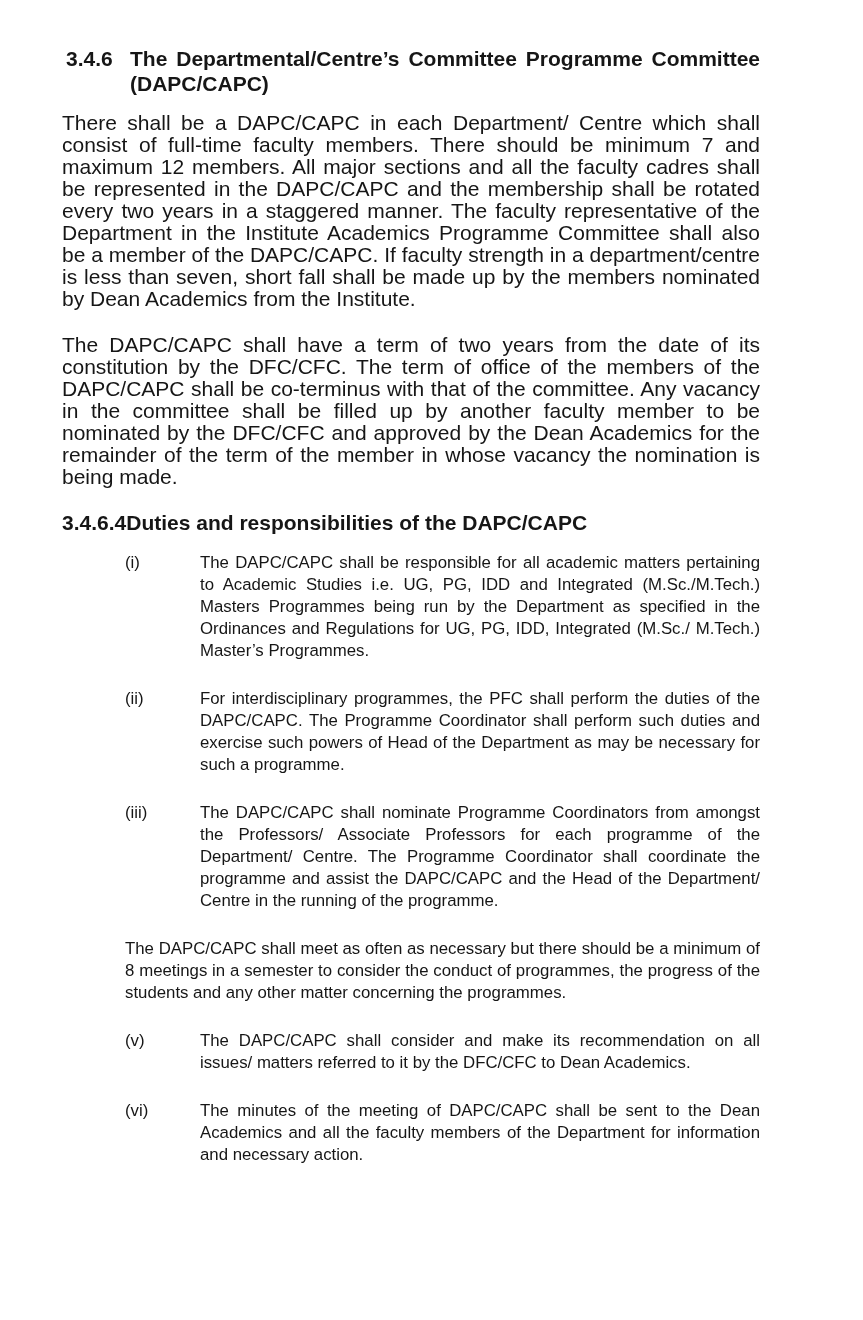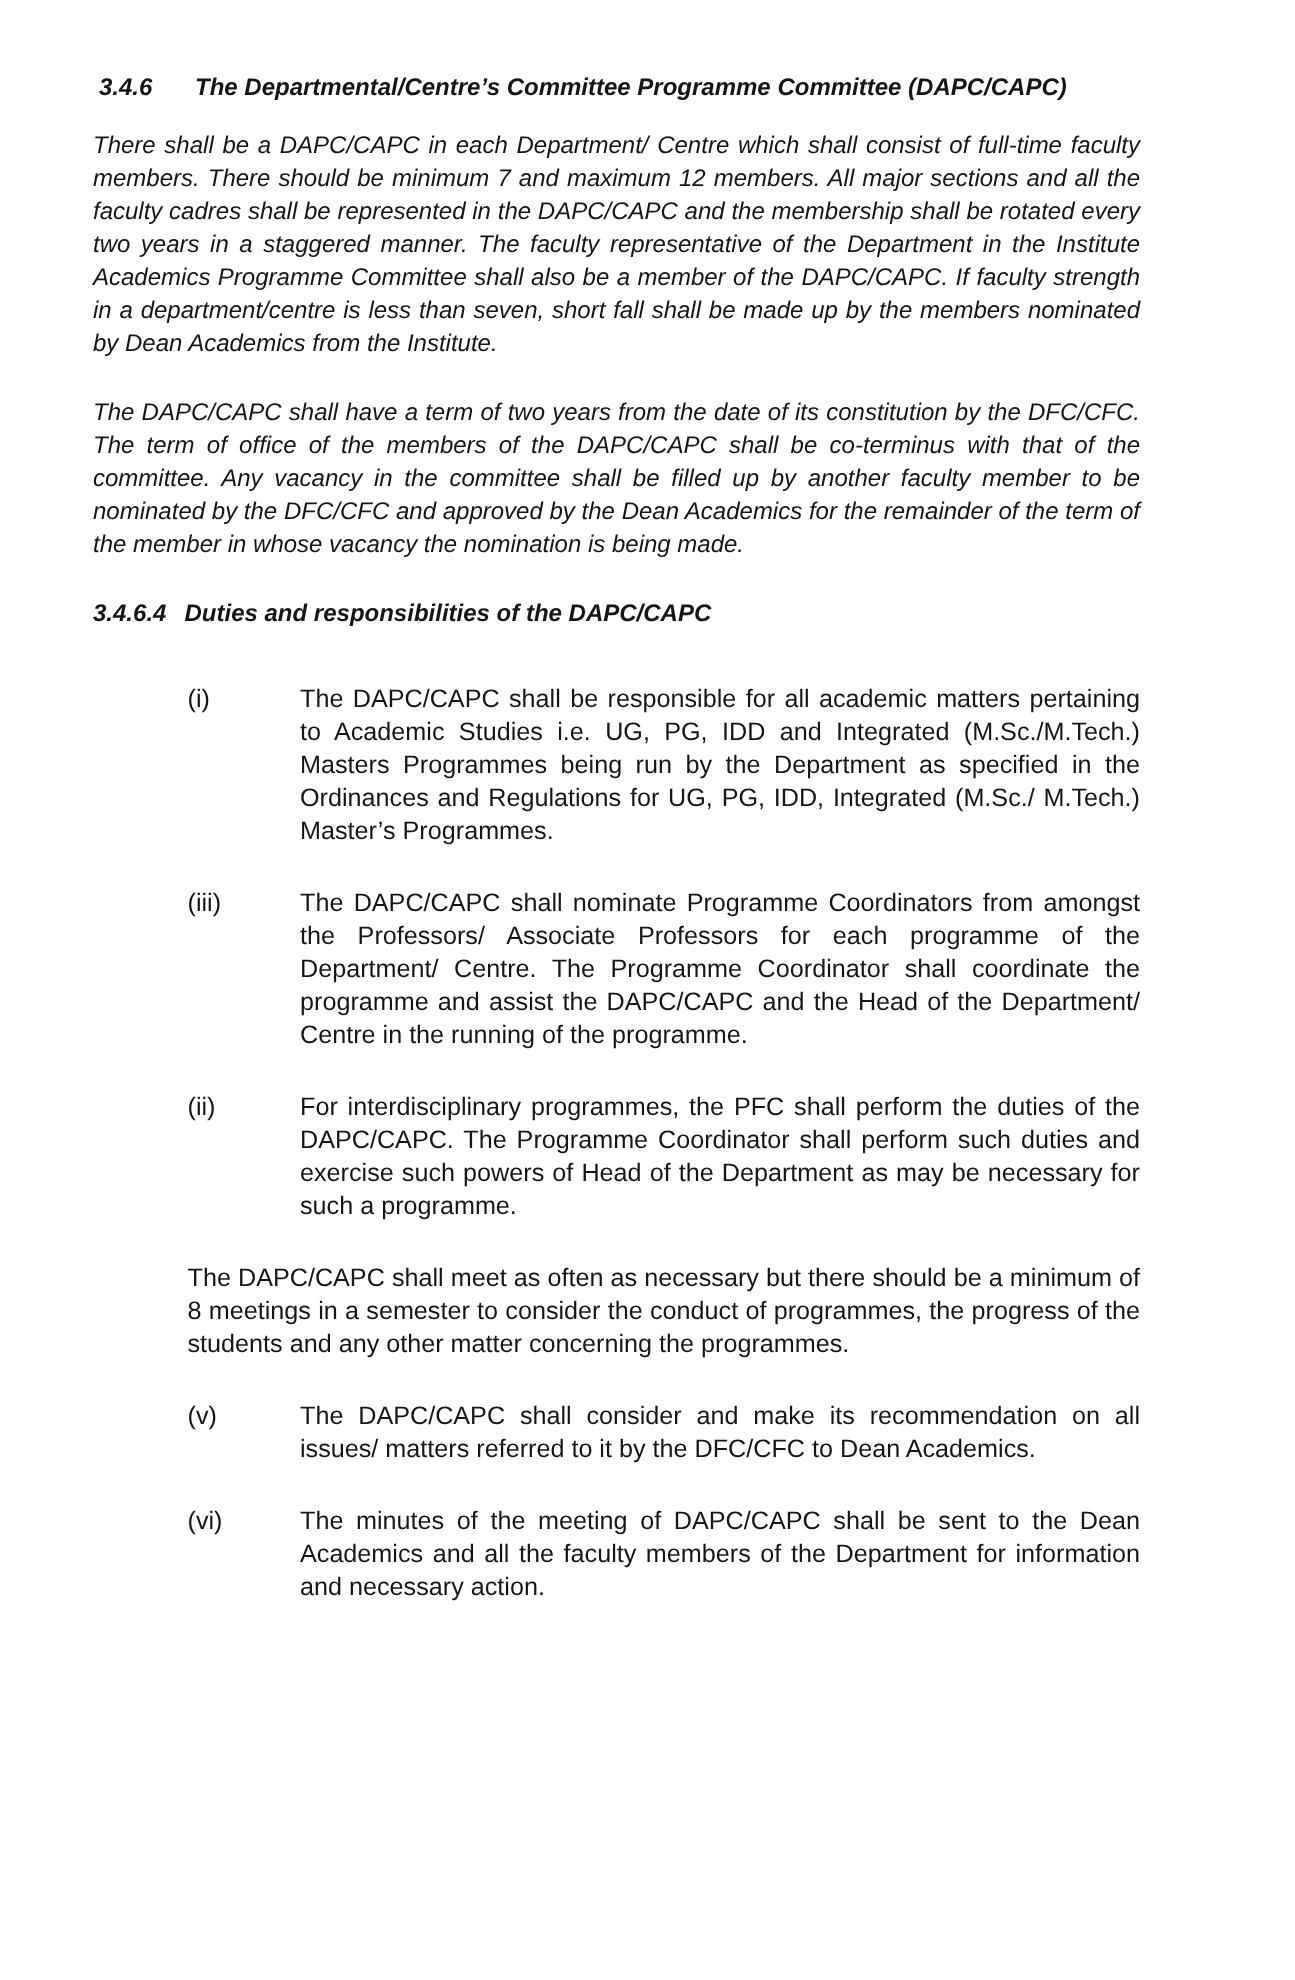--- a/index.html
+++ b/index.html
@@ -14,42 +14,41 @@
   .page {
     position: relative;
     width: 863px;
     height: 1320px;
     background: #ffffff;
     padding: 46px 103px 0 62px;
     overflow: hidden;
   }
   .row {
     display: flex;
-    font-size: 16px;
+    font-size: 21px;
     line-height: 22px;
     margin-bottom: 24px;
-    font-style: italic;
   }
   .row .num {
     flex: 0 0 61px;
     font-weight: 700;
   }
   .row .txt {
     flex: 1;
     text-align: justify;
   }
   .heading-row {
     font-weight: 700;
     line-height: 25px;
     margin-bottom: 16px;
   }
   .heading-row .num { flex: 0 0 68px; padding-left: 4px; }
   .sub-heading-row {
     font-weight: 700;
-    margin-bottom: 34px;
+    margin-bottom: 18px;
   }
   .list { padding-left: 63px; }
   .list-item {
     display: flex;
     font-size: 16.8px;
     line-height: 22px;
     margin-bottom: 26px;
   }
   .list-item .label { flex: 0 0 75px; }
   .list-item .txt { flex: 1; text-align: justify; }
@@ -79,27 +78,27 @@
   </div>
 
   <div class="list">
 
     <div class="list-item">
       <span class="label">(i)</span>
       <div class="txt">The DAPC/CAPC shall be responsible for all academic matters pertaining to Academic Studies i.e. UG, PG, IDD and Integrated (M.Sc./M.Tech.) Masters Programmes being run by the Department as specified in the Ordinances and Regulations for UG, PG, IDD, Integrated (M.Sc./ M.Tech.) Master’s Programmes.</div>
     </div>
 
     <div class="list-item">
-      <span class="label">(iii)</span>
-      <div class="txt">The DAPC/CAPC shall nominate Programme Coordinators from amongst the Professors/ Associate Professors for each programme of the Department/ Centre. The Programme Coordinator shall coordinate the programme and assist the DAPC/CAPC and the Head of the Department/ Centre in the running of the programme.</div>
+      <span class="label">(ii)</span>
+      <div class="txt">For interdisciplinary programmes, the PFC shall perform the duties of the DAPC/CAPC. The Programme Coordinator shall perform such duties and exercise such powers of Head of the Department as may be necessary for such a programme.</div>
     </div>
 
     <div class="list-item">
-      <span class="label">(ii)</span>
-      <div class="txt">For interdisciplinary programmes, the PFC shall perform the duties of the DAPC/CAPC. The Programme Coordinator shall perform such duties and exercise such powers of Head of the Department as may be necessary for such a programme.</div>
+      <span class="label">(iii)</span>
+      <div class="txt">The DAPC/CAPC shall nominate Programme Coordinators from amongst the Professors/ Associate Professors for each programme of the Department/ Centre. The Programme Coordinator shall coordinate the programme and assist the DAPC/CAPC and the Head of the Department/ Centre in the running of the programme.</div>
     </div>
 
     <div class="list-item">
       <div class="txt">The DAPC/CAPC shall meet as often as necessary but there should be a minimum of 8 meetings in a semester to consider the conduct of programmes, the progress of the students and any other matter concerning the programmes.</div>
     </div>
 
     <div class="list-item">
       <span class="label">(v)</span>
       <div class="txt">The DAPC/CAPC shall consider and make its recommendation on all issues/ matters referred to it by the DFC/CFC to Dean Academics.</div>
     </div>

